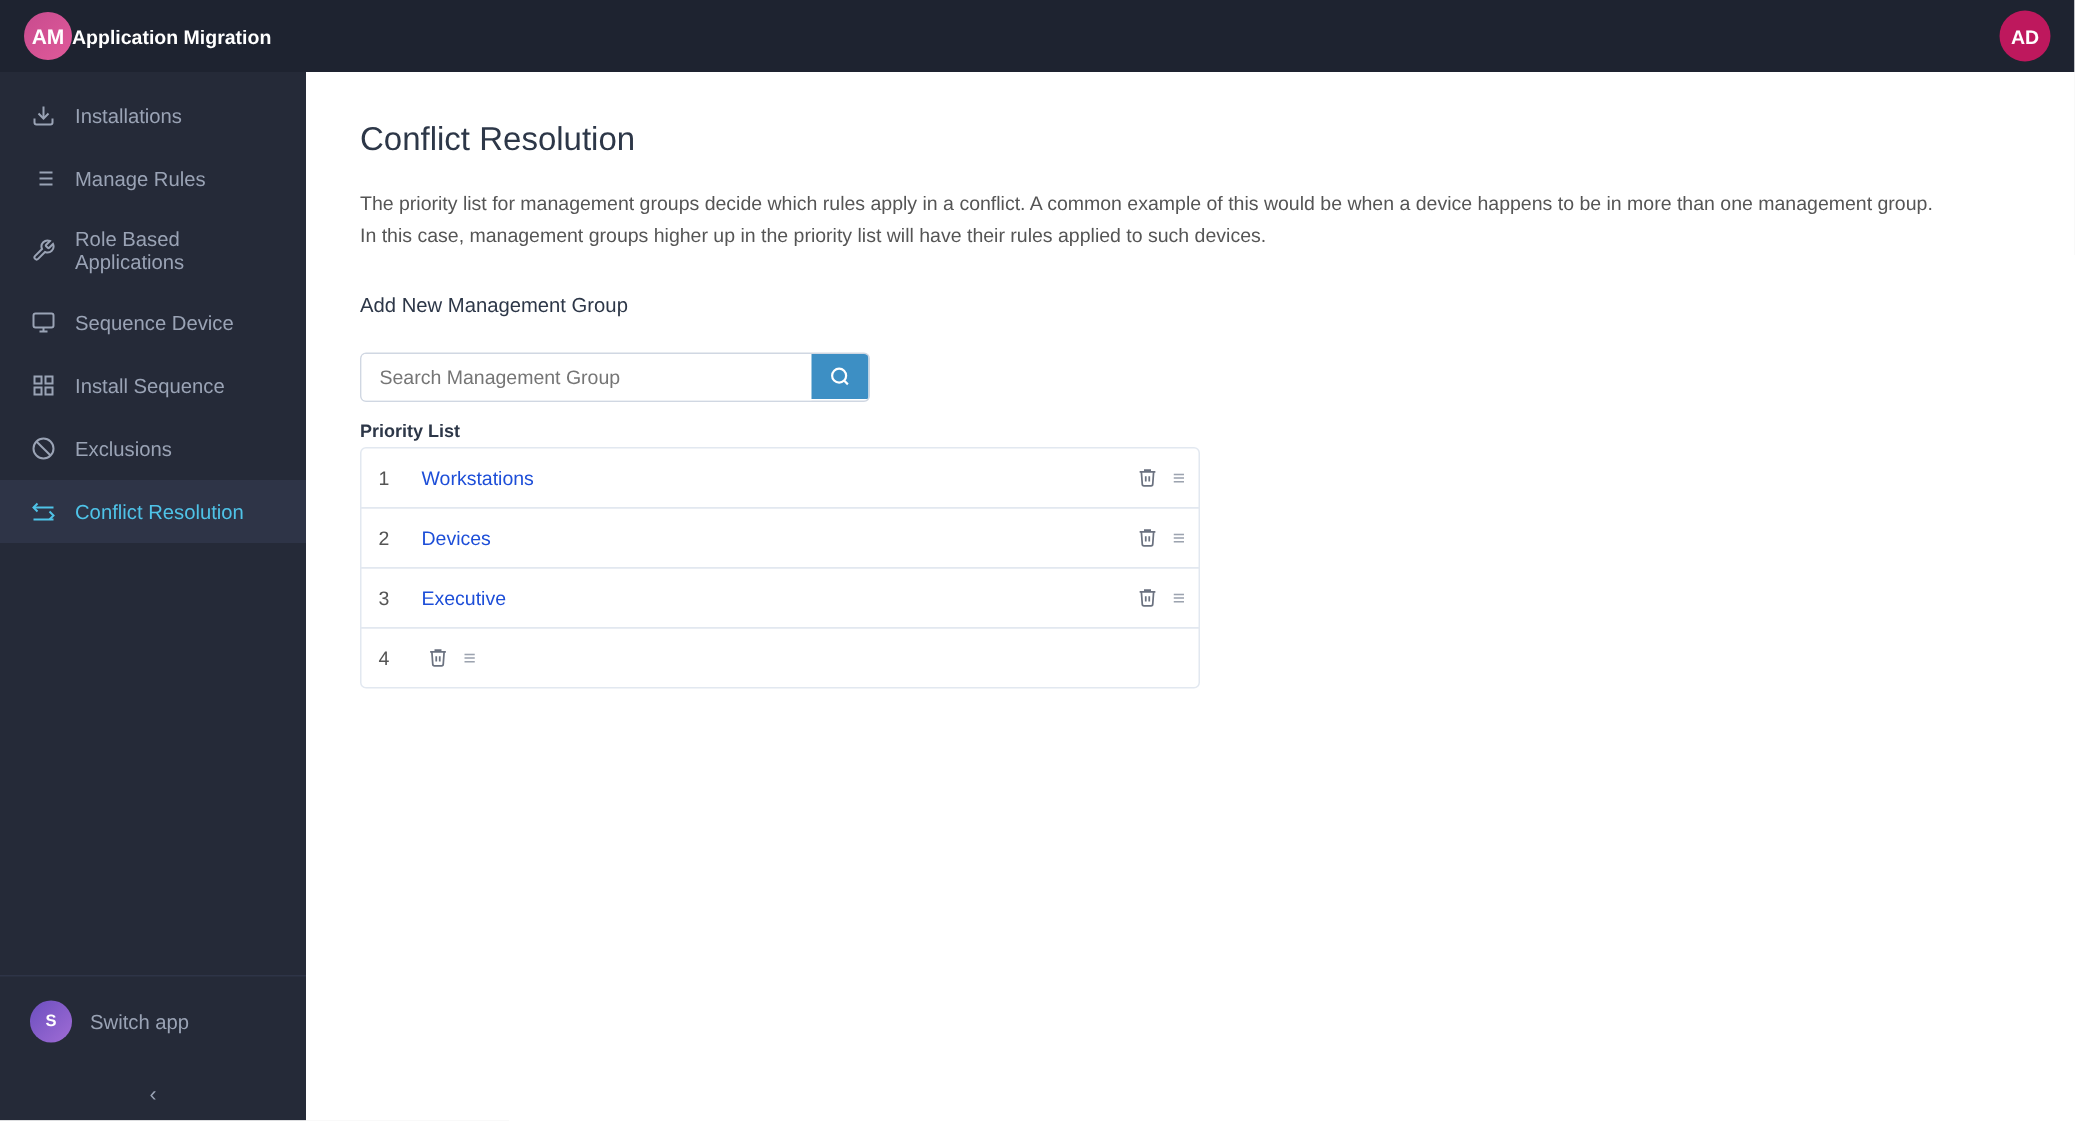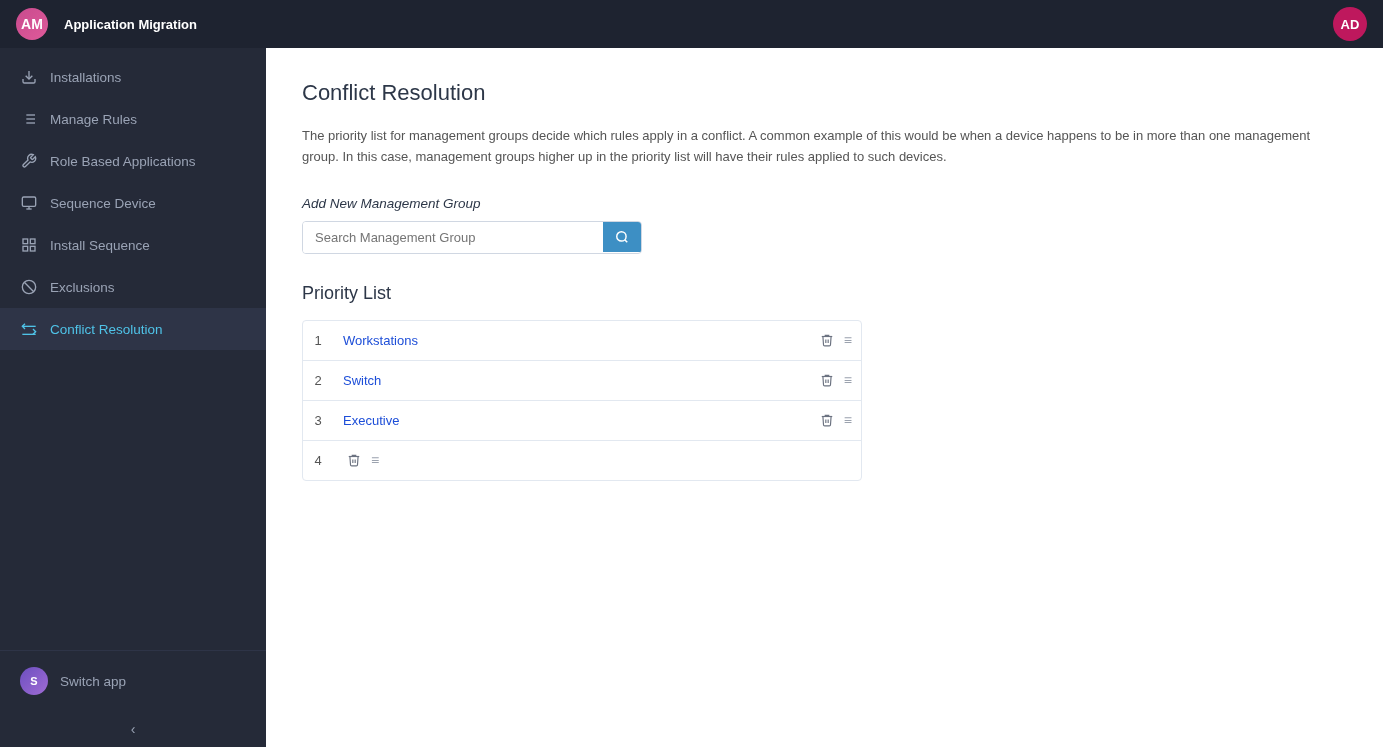--- a/index.html
+++ b/index.html
@@ -8,41 +8,41 @@
     
     .topbar {
       height: 48px;
       background: #1e2330;
       display: flex;
       align-items: center;
       justify-content: space-between;
       padding: 0 16px;
       flex-shrink: 0;
     }
-    .topbar-left { display: flex; align-items: center; gap: 16px; }
+    .topbar-left { display: flex; align-items: center; gap: 0; }
     .app-icon {
       width: 32px; height: 32px; border-radius: 50%;
       background: linear-gradient(135deg, #c84b8e, #e05a9a);
       display: flex; align-items: center; justify-content: center;
       color: white; font-size: 14px; font-weight: bold;
     }
     .app-title { color: white; font-size: 13px; font-weight: 700; }
     .user-avatar {
       width: 34px; height: 34px; border-radius: 50%;
       background: #be185d; color: white;
       display: flex; align-items: center; justify-content: center;
       font-size: 13px; font-weight: 600; cursor: pointer;
     }
 
     
     .main-layout { display: flex; flex: 1; overflow: hidden; }
 
     
     .sidebar {
-      width: 266px;
+      width: 204px;
       background: #252a38;
       display: flex;
       flex-direction: column;
       flex-shrink: 0;
     }
     .sidebar-nav { flex: 1; padding-top: 8px; }
     .nav-item {
       display: flex; align-items: center; gap: 12px;
       padding: 12px 20px;
       color: #9aa3b5;
@@ -90,54 +90,53 @@
       color: #555;
       line-height: 1.6;
       max-width: 1050px;
       margin-bottom: 28px;
     }
 
     .section-label {
       font-size: 13.5px;
       color: #2d3748;
       font-weight: 500;
-      margin-bottom: 10px;
-      font-style: italic;
+      margin-bottom: 24px;
     }
     .search-container {
       display: flex;
       align-items: center;
       border: 1px solid #d0d7e2;
       border-radius: 4px;
       width: 340px;
-      margin-bottom: 29px;
+      margin-bottom: 12px;
       overflow: hidden;
     }
     .search-input {
       flex: 1;
       padding: 8px 12px;
       border: none;
       outline: none;
       font-size: 13px;
       color: #555;
     }
     .search-btn {
       background: #3d8fc4;
       border: none;
       padding: 8px 12px;
       cursor: pointer;
       color: white;
       display: flex; align-items: center; justify-content: center;
     }
 
     .priority-list-title {
-      font-size: 18px;
-      font-weight: 400;
+      font-size: 12px;
+      font-weight: 700;
       color: #2d3748;
-      margin-bottom: 16px;
+      margin-bottom: 4px;
     }
 
     .priority-table { width: 560px; border-collapse: collapse; }
     .priority-row {
       display: flex;
       align-items: center;
       border: 1px solid #e2e8f0;
       margin-bottom: -1px;
     }
     .priority-row:first-child { border-radius: 4px 4px 0 0; }
@@ -308,21 +307,21 @@
             <path d="M10 11v6"></path>
                 <path d="M14 11v6"></path>
                 <path d="M9 6V4h6v2"></path>
           </svg>
         </button>
         <span class="drag-handle">≡</span>
       </div>
     </div>
         <div class="priority-row">
       <span class="priority-num">2</span>
-      <span class="priority-name">Switch</span>
+      <span class="priority-name">Devices</span>
       <div class="priority-actions">
         <button class="icon-btn" title="Delete">
           <svg width="14" height="14" viewBox="0 0 24 24" fill="none" stroke="currentColor" stroke-width="2">
             <polyline points="3 6 5 6 21 6"></polyline>
                 <path d="M19 6l-1 14a2 2 0 0 1-2 2H8a2 2 0 0 1-2-2L5 6"></path>
             <path d="M10 11v6"></path>
                 <path d="M14 11v6"></path>
                 <path d="M9 6V4h6v2"></path>
           </svg>
         </button>

